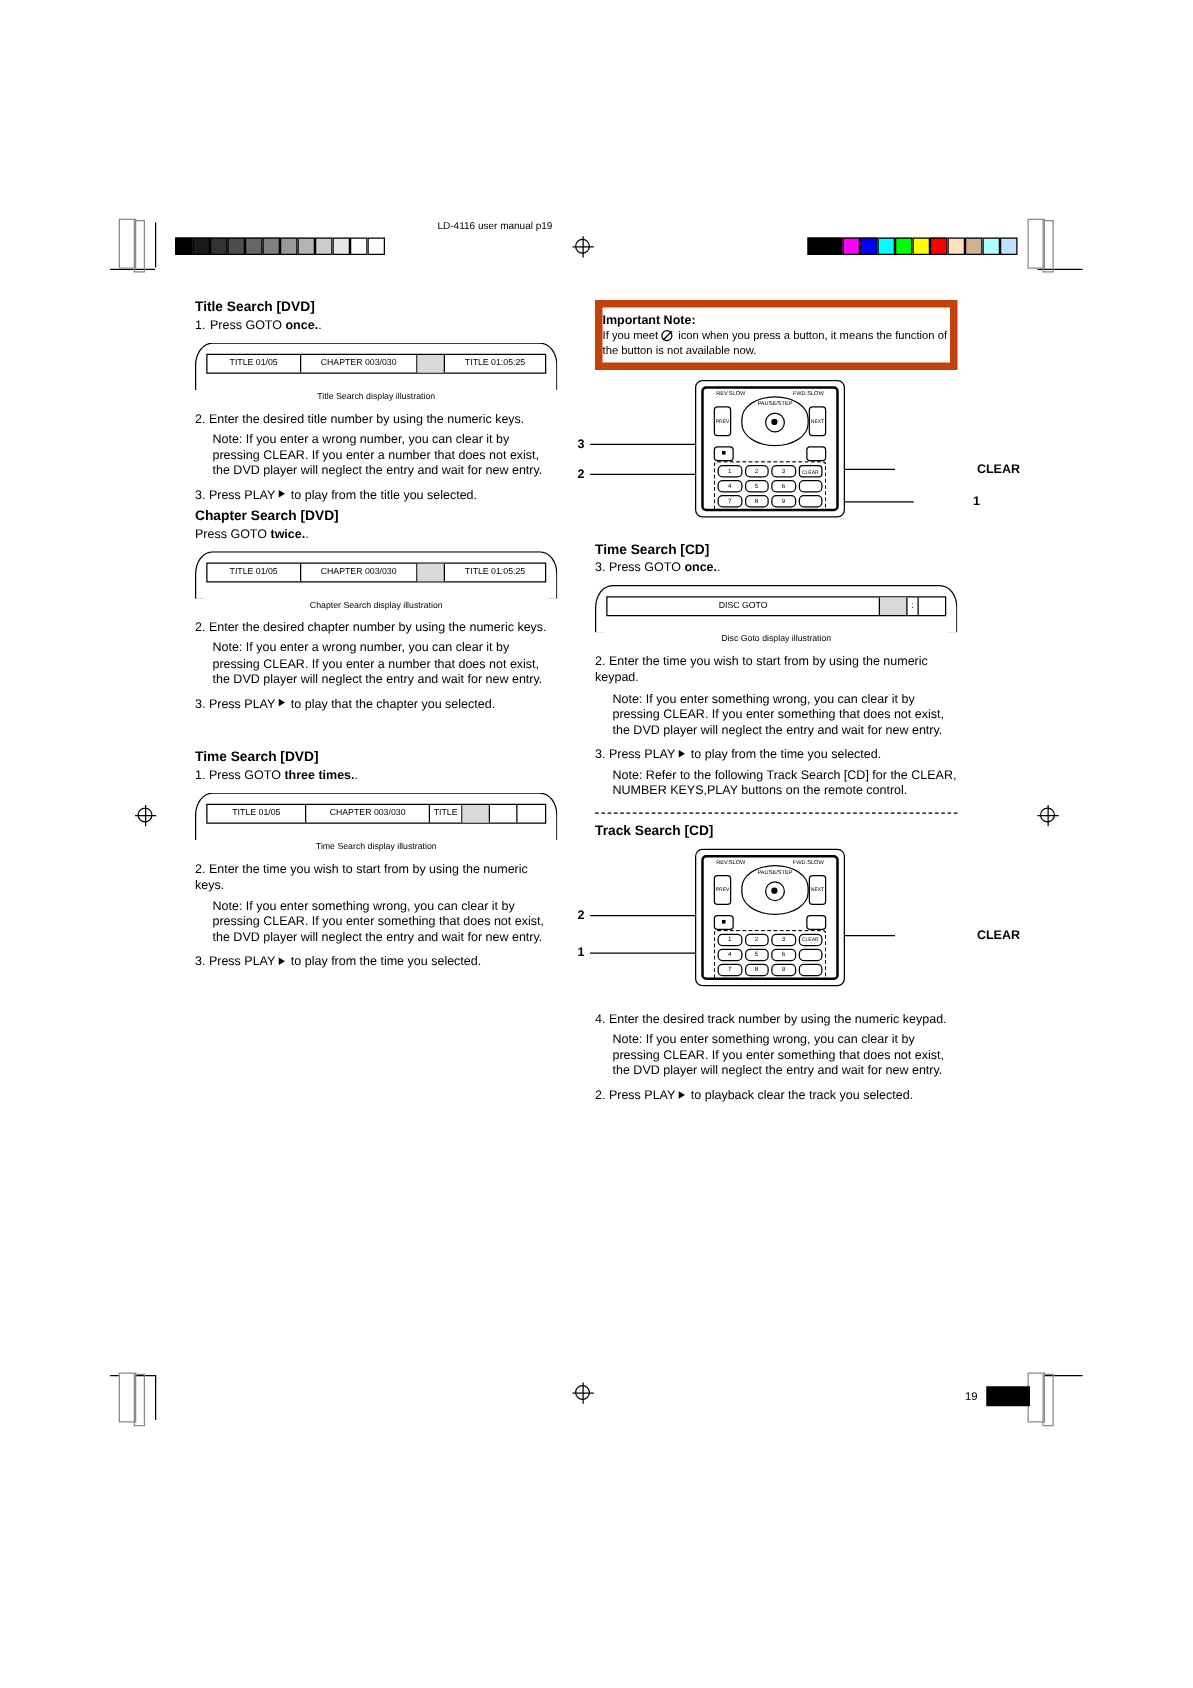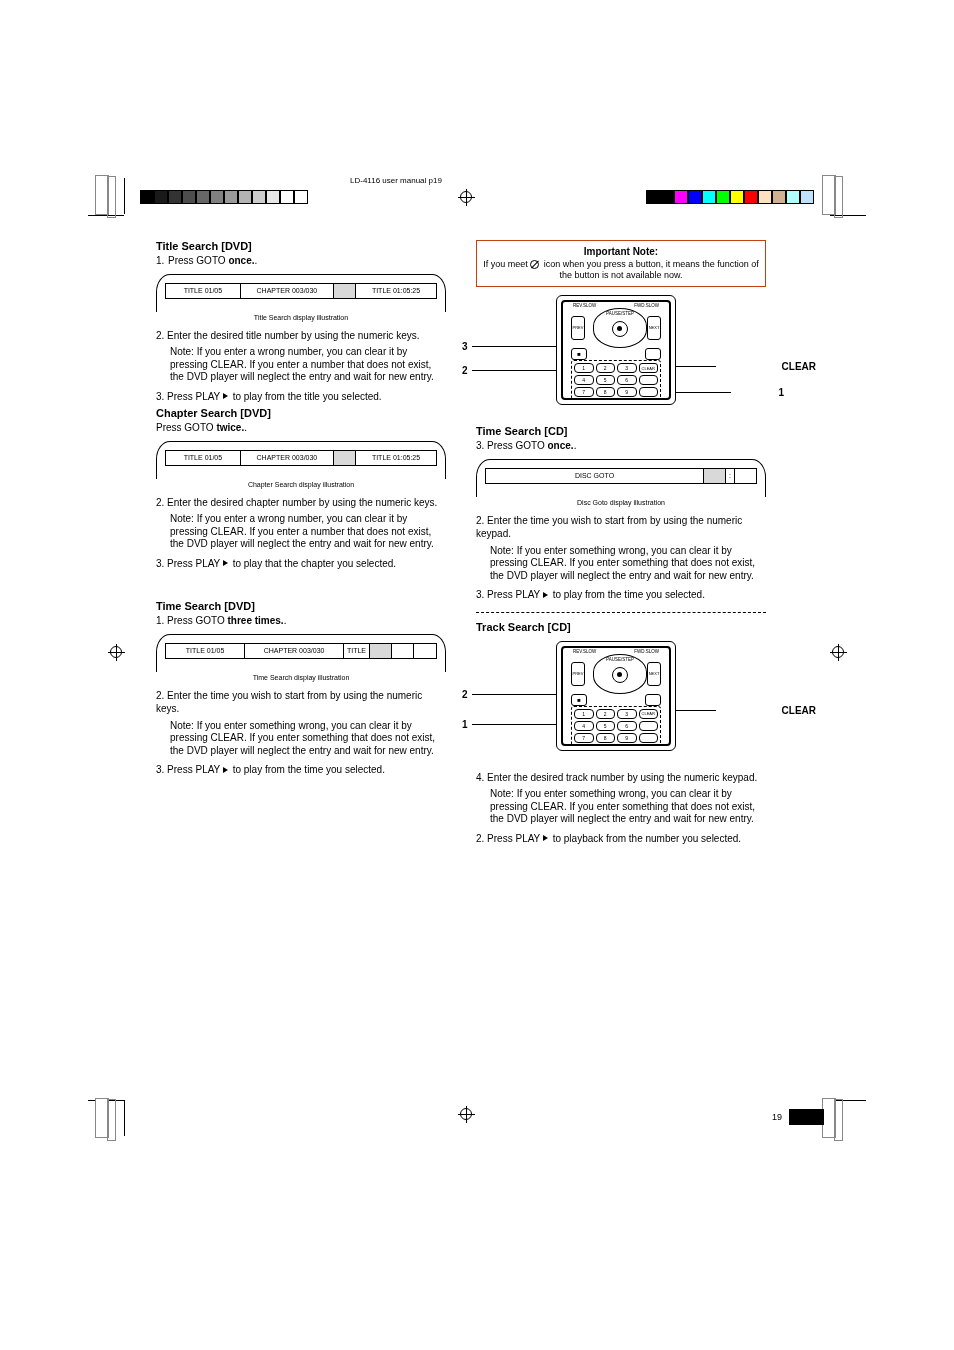--- a/index.html
+++ b/index.html
@@ -77,25 +77,24 @@
   .play-tri::before {
     content: "";
     display: inline-block;
     border-style: solid;
     border-width: 3px 0 3px 5px;
     border-color: transparent transparent transparent #000;
     vertical-align: middle;
     margin: 0 2px 1px 0;
   }
   .box {
-    border: 1px solid #c2410c;
+    border: 6px solid #c2410c;
     padding: 4px 0;
     font-size: 9px;
     line-height: 1.3;
-    text-align: center;
   }
   .important-title { font-weight: bold; font-size: 10px; }
   .prohibit {
     display: inline-block;
     width: 9px; height: 9px;
     border: 1px solid #000;
     border-radius: 50%;
     position: relative;
     vertical-align: middle;
     margin-right: 2px;
@@ -454,20 +453,21 @@
           <div class="display-seg" style="width:8px;border-right:none">:</div>
           <div class="display-seg" style="width:22px;border-left:1px solid #000"></div>
         </div>
       </div>
       <p class="caption">Disc Goto display illustration</p>
       <p class="step">2. Enter the time you wish to start from by using the numeric keypad.</p>
       <p class="note">Note: If you enter something wrong, you can clear it by pressing CLEAR. If you enter something that does not exist, the DVD player will neglect the entry and wait for new entry.</p>
       <p class="step">
         <span>3. Press PLAY </span><span class="play-tri"></span><span> to play from the time you selected.</span>
       </p>
+      <p class="note">Note: Refer to the following Track Search [CD] for the CLEAR, NUMBER KEYS,PLAY buttons on the remote control.</p>
 
       <div class="dashed-div"></div>
 
       <p class="section-title">Track Search [CD]</p>
 
       <div class="remote-callout" style="height:120px;">
         <div class="remote-box">
           <div class="remote-inner">
             <div class="toplbl" style="left:10px;top:2px;">REV.SLOW</div>
             <div class="toplbl" style="right:10px;top:2px;">FWD.SLOW</div>
@@ -504,17 +504,17 @@
         <div class="hline" style="top:53px;left:-4px;width:84px;"></div>
         <div class="label-line" style="left:-14px;top:78px">1</div>
         <div class="hline" style="top:83px;left:-4px;width:84px;"></div>
         <div class="label-line r-clear" style="top:64px">CLEAR</div>
         <div class="hline" style="top:69px;left:200px;width:40px;"></div>
       </div>
 
       <p class="step">4. Enter the desired track number by using the numeric keypad.</p>
       <p class="note">Note: If you enter something wrong, you can clear it by pressing CLEAR. If you enter something that does not exist, the DVD player will neglect the entry and wait for new entry.</p>
       <p class="step">
-        <span>2. Press PLAY </span><span class="play-tri"></span><span> to playback from the number you selected.</span>
+        <span>2. Press PLAY </span><span class="play-tri"></span><span> to playback clear the track you selected.</span>
       </p>
     </div>
   </div>
 </div>
 
 </body></html>

